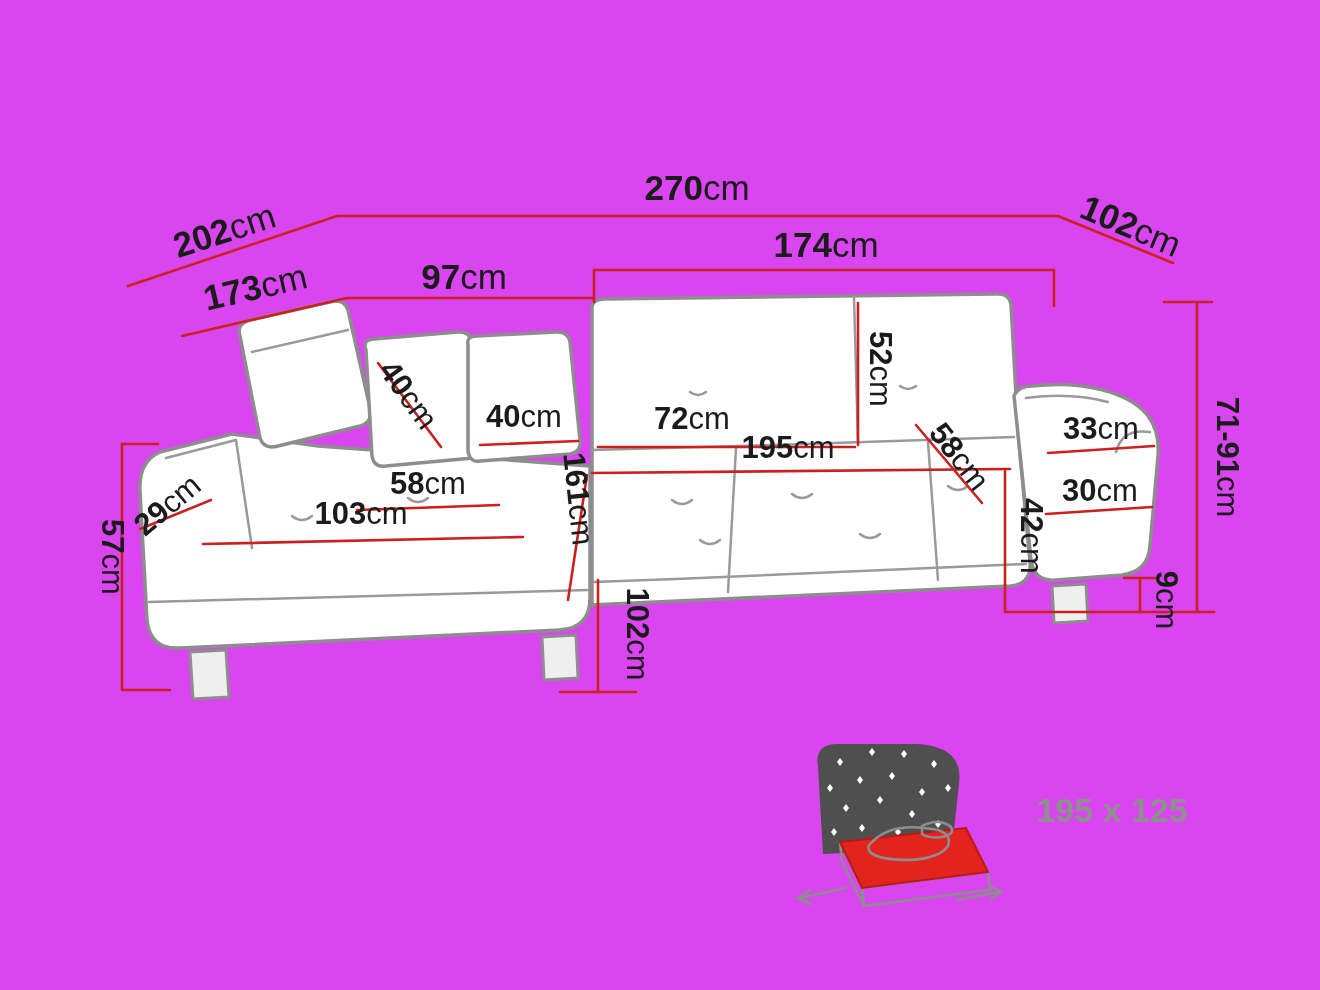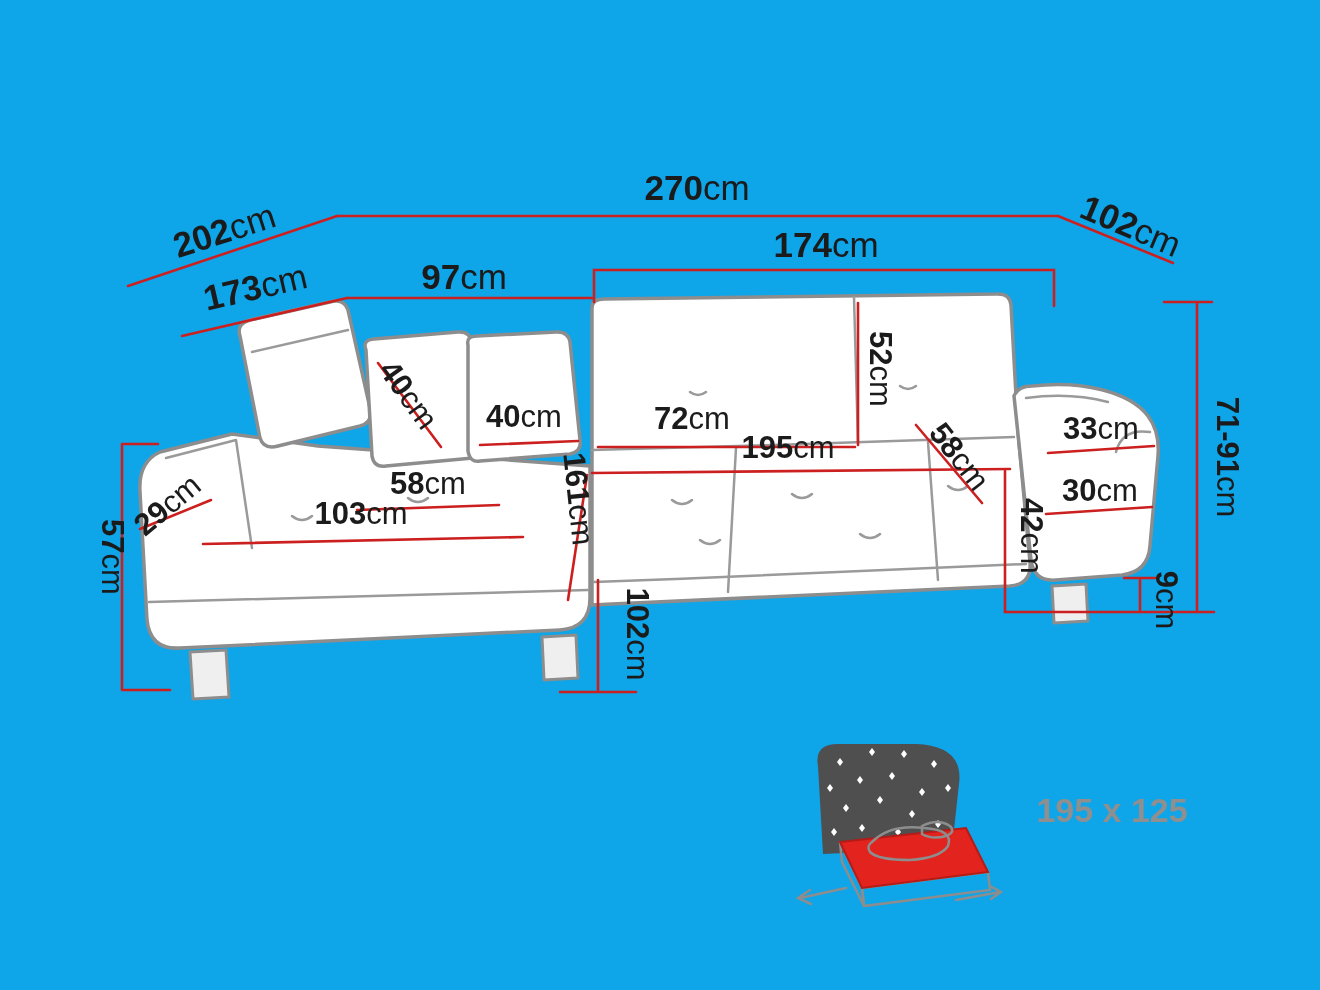--- a/index.html
+++ b/index.html
@@ -1,16 +1,16 @@
 <!DOCTYPE html>
 <html><head>
 <meta charset="utf-8">
 <style>
   html,body{margin:0;padding:0;background:#ffffff;}
-  .stage{position:relative;width:1320px;height:990px;background:#0ea5e9;overflow:hidden;}
+  .stage{position:relative;width:1320px;height:990px;background:#d946ef;overflow:hidden;}
   svg{display:block;}
   .sofa{fill:#ffffff;stroke:#8d8d8d;stroke-width:3.5;stroke-linejoin:round;stroke-linecap:round;}
   .seam{fill:none;stroke:#9a9a9a;stroke-width:2.5;stroke-linecap:round;}
   .leg{fill:#efefef;stroke:#8d8d8d;stroke-width:3;stroke-linejoin:round;}
   .dimline{fill:none;stroke:#cc2020;stroke-width:2.6;stroke-linecap:round;}
   .dim{font-family:"Liberation Sans",sans-serif;font-size:31px;font-weight:700;fill:#1b1b1b;}
   .dim .unit{font-weight:400;}
   .big{font-size:35px;}
   .bedlabel{font-family:"Liberation Sans",sans-serif;font-size:34px;font-weight:700;fill:#8f8f8f;}
   .bedline{fill:none;stroke:#8d8d8d;stroke-width:2.5;stroke-linecap:round;}

